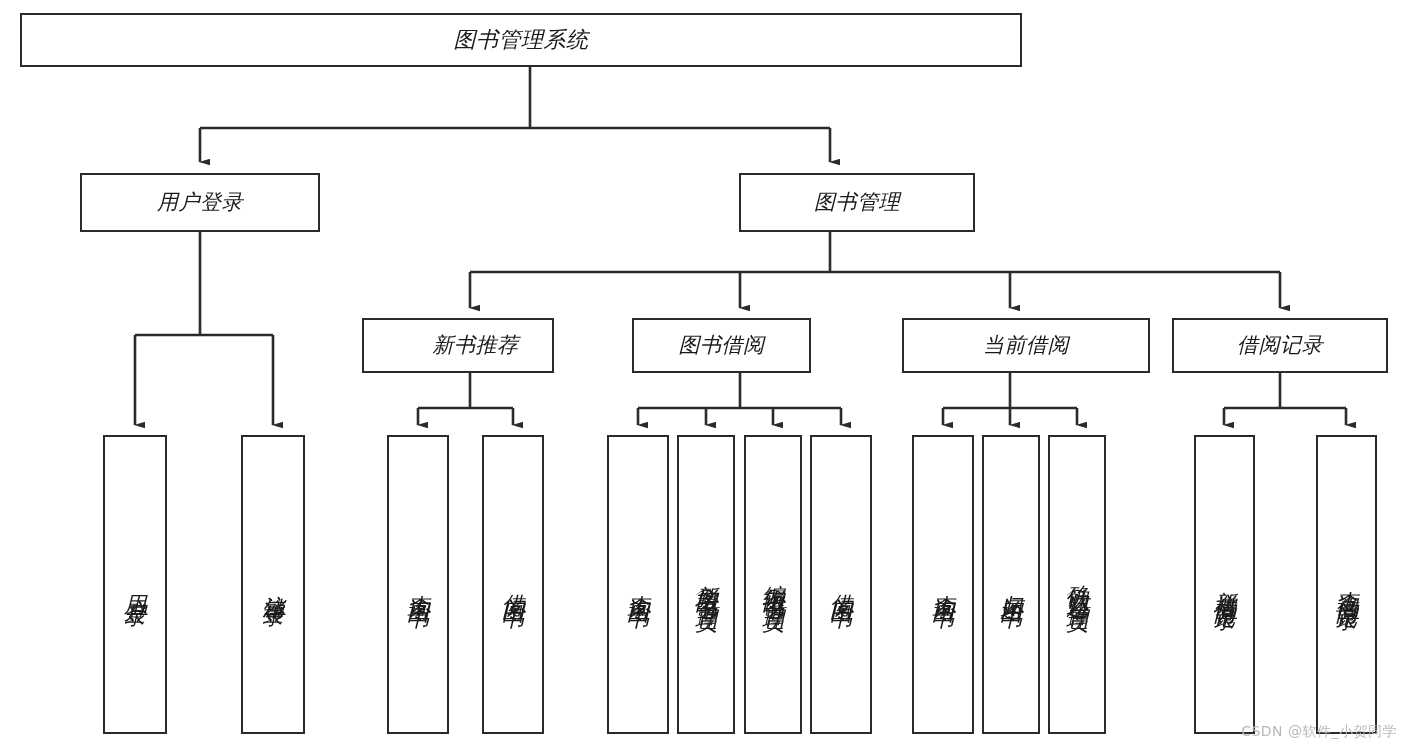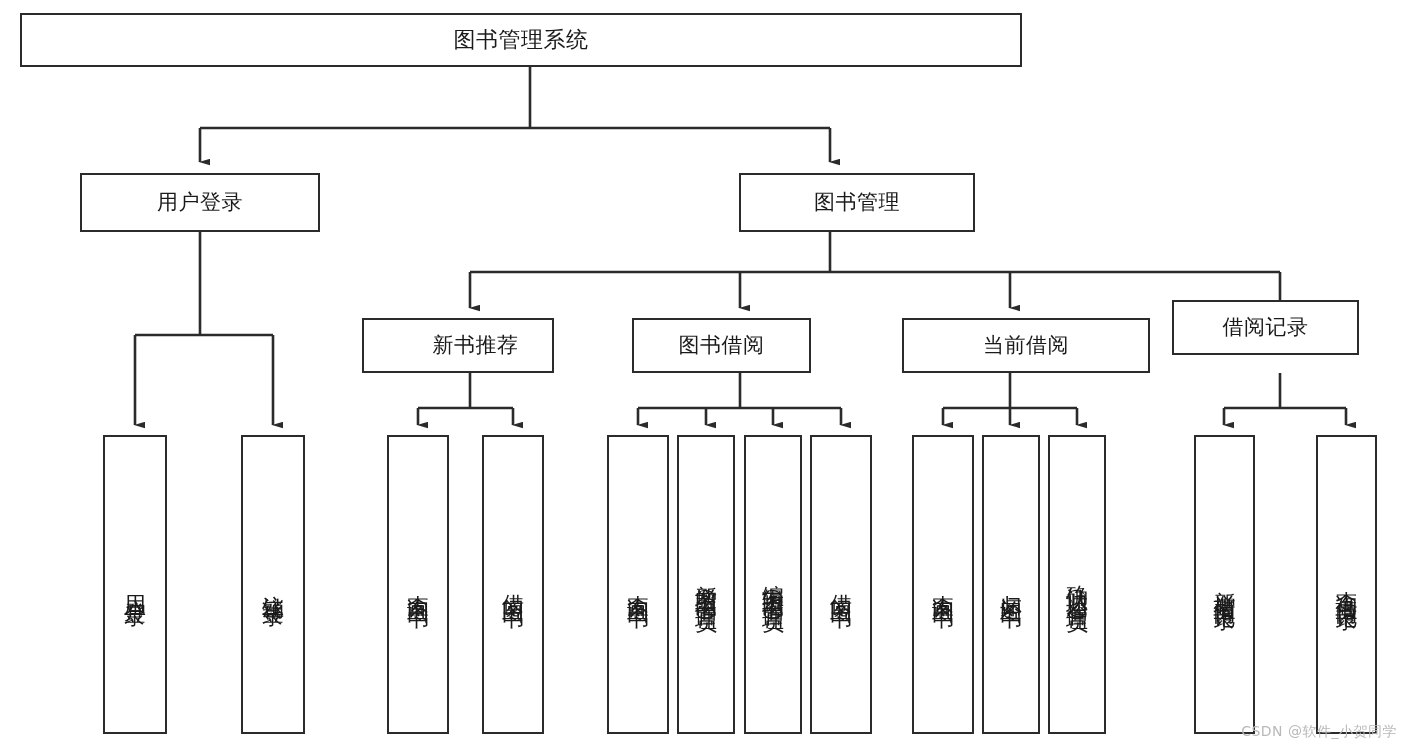--- a/index.html
+++ b/index.html
@@ -26,20 +26,21 @@
   .node{
     position:absolute;
     z-index:2;
     background:#ffffff;
     border:2.5px solid #2b2b2b;
     box-sizing:border-box;
     display:flex;
     align-items:center;
     justify-content:center;
     text-align:center;
+    font-style:italic;
   }
   .node .lbl{
     display:block;
     line-height:1.18;
     letter-spacing:0.5px;
     color:#1a1a1a;
   }
   
   .h-node .lbl{
     font-size:21px;
@@ -143,21 +144,21 @@
   </div>
 
   <div class="node h-node" style="left:632px;top:318px;width:179px;height:55px;">
     <span class="lbl">图书借阅</span>
   </div>
 
   <div class="node h-node" style="left:902px;top:318px;width:248px;height:55px;">
     <span class="lbl">当前借阅</span>
   </div>
 
-  <div class="node h-node" style="left:1172px;top:300px;width:187px;height:55px;">
+  <div class="node h-node" style="left:1172px;top:318px;width:216px;height:55px;">
     <span class="lbl">借阅记录</span>
   </div>
 
   <div class="node v-node" style="left:103px;top:435px;width:64px;height:299px;">
     <span class="lbl">用户登录</span>
   </div>
   <div class="node v-node" style="left:241px;top:435px;width:64px;height:299px;">
     <span class="lbl">注销登录</span>
   </div>
 

